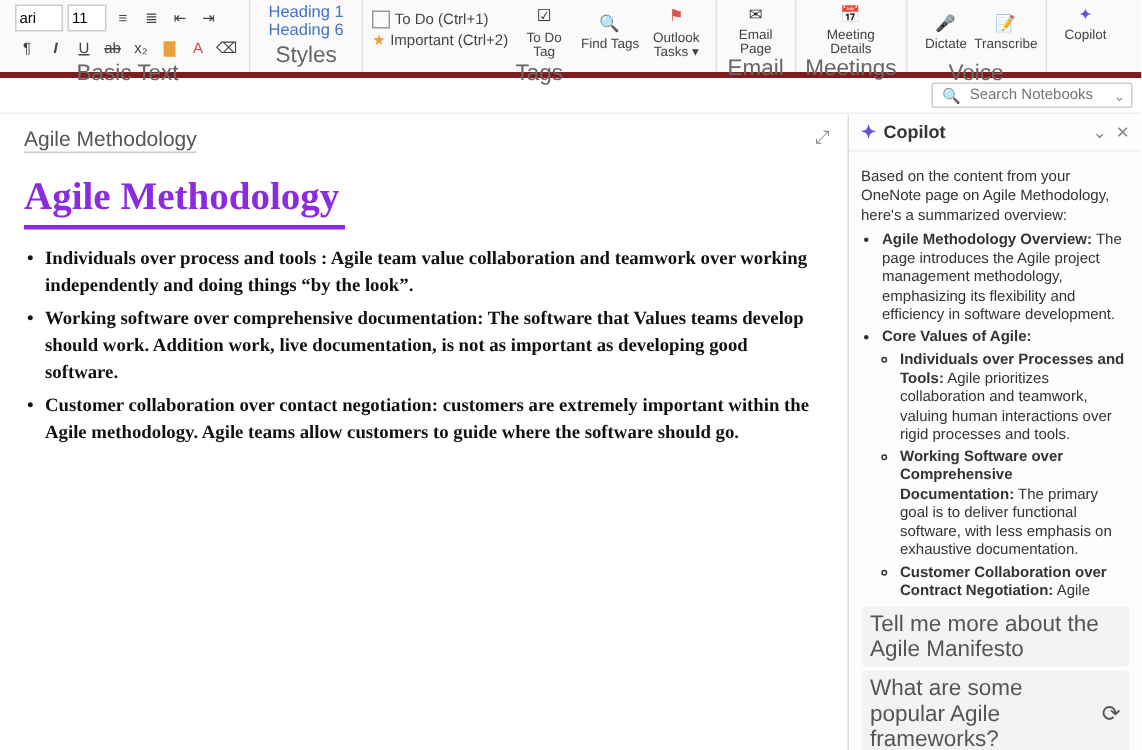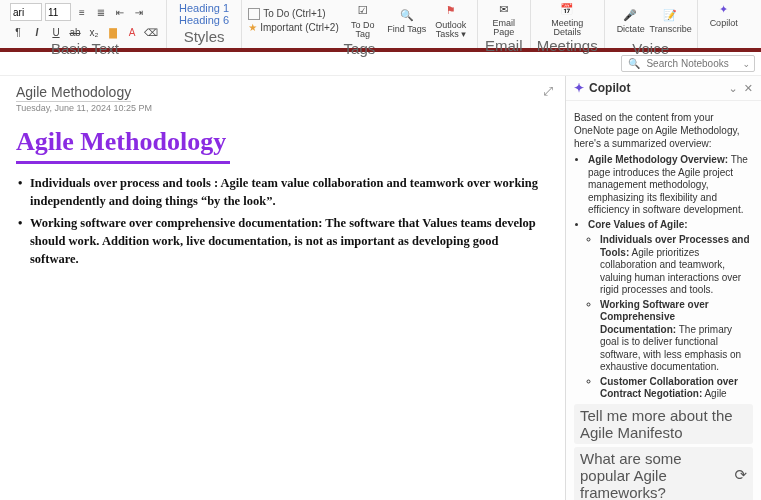--- a/index.html
+++ b/index.html
@@ -141,25 +141,25 @@
     <span style="font-size:10px;color:#888">🔍</span>
     <input placeholder="Search Notebooks" style="">
     <span style="color:#888;font-size:9px">⌄</span>
   </div>
 </div>
 
 <div class="main">
   <div class="page">
     <span class="expand">⤢</span>
     <div class="title">Agile Methodology</div>
-    <div class="date">Tuesday, June 11, 2024    10:25 PM</div>
     <div class="hand">
       <div class="htitle">Agile Methodology</div>
       <p class="bul">Individuals over process and tools : Agile team value collaboration and teamwork over working independently and doing things “by the look”.</p>
       <p class="bul">Working software over comprehensive documentation: The software that Values teams develop should work. Addition work, live documentation, is not as important as developing good software.</p>
+      <p class="bul">Customer collaboration over contact negotiation: customers are extremely important within the Agile methodology. Agile teams allow customers to guide where the software should go.</p>
     </div>
   </div>
 
   <div class="copilot">
     <div class="chead">
       <div class="ct">
           <span style="color:#6b4fd8">✦</span>
           <span>Copilot</span>
         </div>
       <div class="ctrls">

